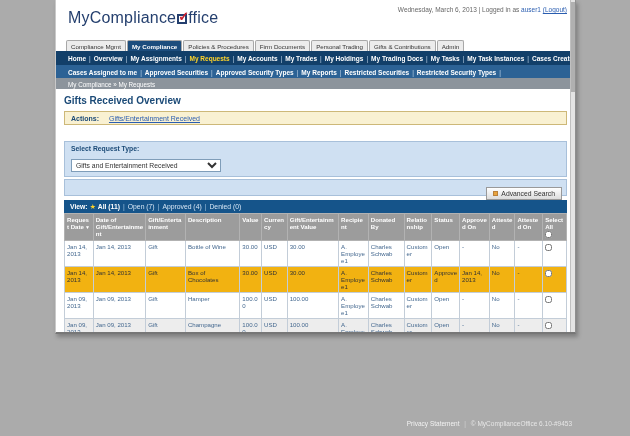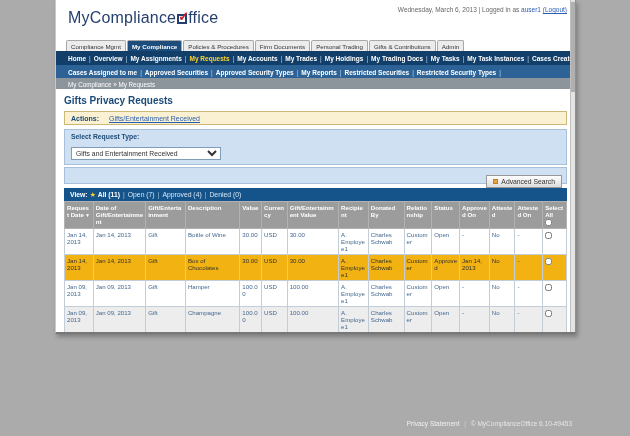--- a/index.html
+++ b/index.html
@@ -36,21 +36,21 @@
   .breadcrumb { background:#8c949c; color:#fff; font-size:6.3px; padding:2.5px 12px; height:11px; }
 
   
   .content { padding:4px 8px 0; }
   .page-title { font-size:10px; color:#1b4a77; font-weight:bold; margin:2px 0 5px; }
 
   .actions-bar { background:#f9f1d2; border:1px solid #cdb878; padding:3px 6px; font-size:7px; color:#1b4a77; height:14px; }
   .actions-bar b { font-weight:bold; }
   .actions-bar a { color:#2a5db0; text-decoration:underline; margin-left:8px; }
 
-  .blue-panel { background:#cfe0f2; border:1px solid #a8c0da; margin-top:4px; padding:3px 6px 4px; }
+  .blue-panel { background:#cfe0f2; border:1px solid #a8c0da; margin-top:16px; padding:3px 6px 4px; }
   .blue-panel label { font-size:6.8px; font-weight:bold; color:#1b4a77; display:block; margin-bottom:2px; }
   .blue-panel select { width:150px; font-size:6.8px; height:13px; border:1px solid #7f9db9; background:#fff; color:#333; }
 
   .blue-strip { background:#cfe0f2; border:1px solid #a8c0da; margin-top:2px; padding:2px 4px; text-align:right; height:17px; }
   .adv-btn { font-size:6.8px; color:#333; background:linear-gradient(#ffffff,#dcdcdc); border:1px solid #999;
              padding:2px 6px; display:inline-flex; align-items:center; gap:3px; cursor:pointer; }
   .adv-icon { width:5px; height:5px; background:#e8a33d; border:1px solid #b9803a; display:inline-block; }
 
   .view-bar { background:#15548a; color:#fff; font-size:6.8px; padding:3px 6px; margin-top:4px; height:13px; }
   .view-bar .vlabel { font-weight:bold; }
@@ -103,21 +103,21 @@
       <span class="tab">Firm Documents</span>
       <span class="tab">Personal Trading</span>
       <span class="tab">Gifts &amp; Contributions</span>
       <span class="tab">Admin</span>
     </div>
   <div class="nav nav1" id="nav1"><a href="#">Home</a><span class="sep">|</span><a href="#">Overview</a><span class="sep">|</span><a href="#">My Assignments</a><span class="sep">|</span><a class="active" href="#">My Requests</a><span class="sep">|</span><a href="#">My Accounts</a><span class="sep">|</span><a href="#">My Trades</a><span class="sep">|</span><a href="#">My Holdings</a><span class="sep">|</span><a href="#">My Trading Docs</a><span class="sep">|</span><a href="#">My Tasks</a><span class="sep">|</span><a href="#">My Task Instances</a><span class="sep">|</span><a href="#">Cases Created by Me</a></div>
   <div class="nav nav2" id="nav2"><a href="#">Cases Assigned to me</a><span class="sep">|</span><a href="#">Approved Securities</a><span class="sep">|</span><a href="#">Approved Security Types</a><span class="sep">|</span><a href="#">My Reports</a><span class="sep">|</span><a href="#">Restricted Securities</a><span class="sep">|</span><a href="#">Restricted Security Types</a><span class="sep">|</span></div>
   <div class="breadcrumb">My Compliance »  My Requests</div>
 
   <div class="content">
-    <div class="page-title">Gifts Privacy Requests</div>
+    <div class="page-title">Gifts Received Overview</div>
 
     <div class="actions-bar">
       <b>Actions:</b>
       <a href="#">Gifts/Entertainment Received</a>
     </div>
 
     <div class="blue-panel">
       <label>Select Request Type:</label>
       <select>
         <option>Gifts and Entertainment Received</option>

